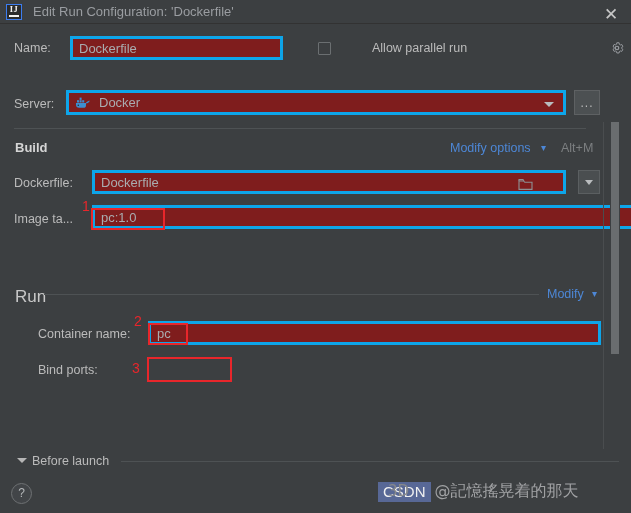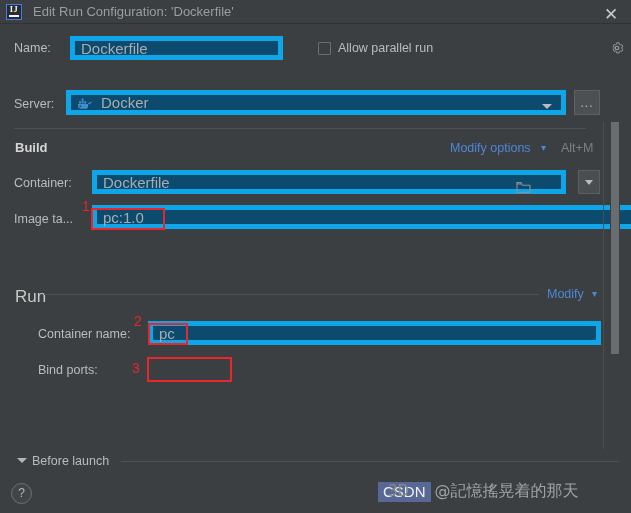--- a/index.html
+++ b/index.html
@@ -59,44 +59,44 @@
     font-family: "DejaVu Sans", sans-serif;
     cursor: pointer;
   }
 
   
   .lbl {
     color: #bbbbbb;
     font-size: 12.5px;
   }
   .field {
-    background: #0c4a6e;
-    border: 5px solid #0ea5e9;
+    background: #7f1d1d;
+    border: 3px solid #0ea5e9;
     color: #a9acaf;
-    font-size: 15px;
+    font-size: 13px;
     display: flex; align-items: center;
     padding-left: 6px;
   }
   .abs { position: absolute; }
 
   
   #name-label { left: 14px; top: 41px; }
   #name-input {
     left: 70px; top: 36px; width: 213px; height: 24px;
   }
 
   .checkbox-wrap { display: flex; align-items: center; cursor: pointer; }
   .cb {
     width: 13px; height: 13px;
     background: #3c3f41;
     border: 1px solid #6b6f71;
     border-radius: 1px;
     margin-right: 7px;
   }
-  #allow-parallel { left: 318px; top: 41px; }
+  #allow-parallel { left: 318px; top: 41px; gap: 34px; }
   #store-project { left: 462px; top: 41px; }
   .gear {
     position: absolute; left: 610px; top: 41px;
     width: 14px; height: 14px;
     color: #9a9da1; font-size: 13px; line-height: 13px;
   }
 
   
   #server-label { left: 14px; top: 97px; }
   #server-combo {
@@ -340,21 +340,21 @@
     <span id="server-dd-arrow"></span>
   </div>
   <div class="abs field" id="server-more">...</div>
 
   <div class="abs" id="build-hr"></div>
   <div class="abs" id="build-title">Build</div>
   <div class="abs" id="modify-options">Modify options</div>
   <div class="abs" id="modify-options-caret">▾</div>
   <div class="abs" id="alt-m">Alt+M</div>
 
-  <div class="abs lbl" id="dockerfile-label">Container:</div>
+  <div class="abs lbl" id="dockerfile-label">Dockerfile:</div>
   <div class="abs field" id="dockerfile-input">
     <span>Dockerfile</span>
     <span id="dockerfile-folder">
       <svg width="15" height="13" viewBox="0 0 16 14" aria-hidden="true">
         <path d="M1 3.2h5l1.2 1.4H15v7.6H1z" fill="none" stroke="#8d9093" stroke-width="1.2"></path>
         <path d="M1 3.2V1.8h4.3l1 1.4" fill="none" stroke="#8d9093" stroke-width="1.2"></path>
       </svg>
     </span>
   </div>
   <div class="abs" id="dockerfile-dd">

